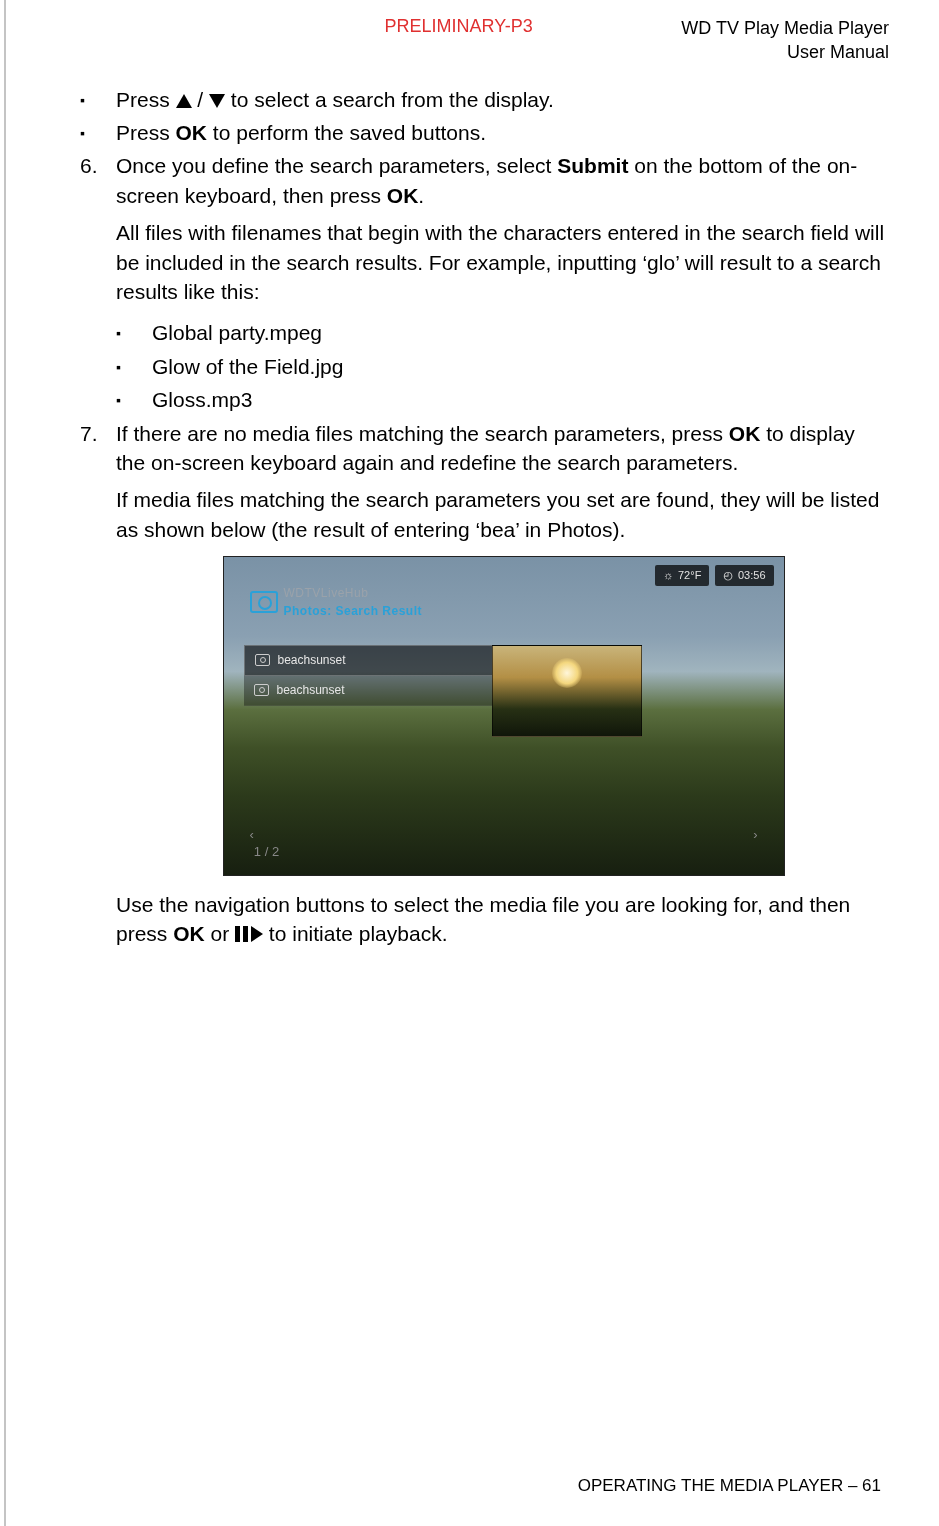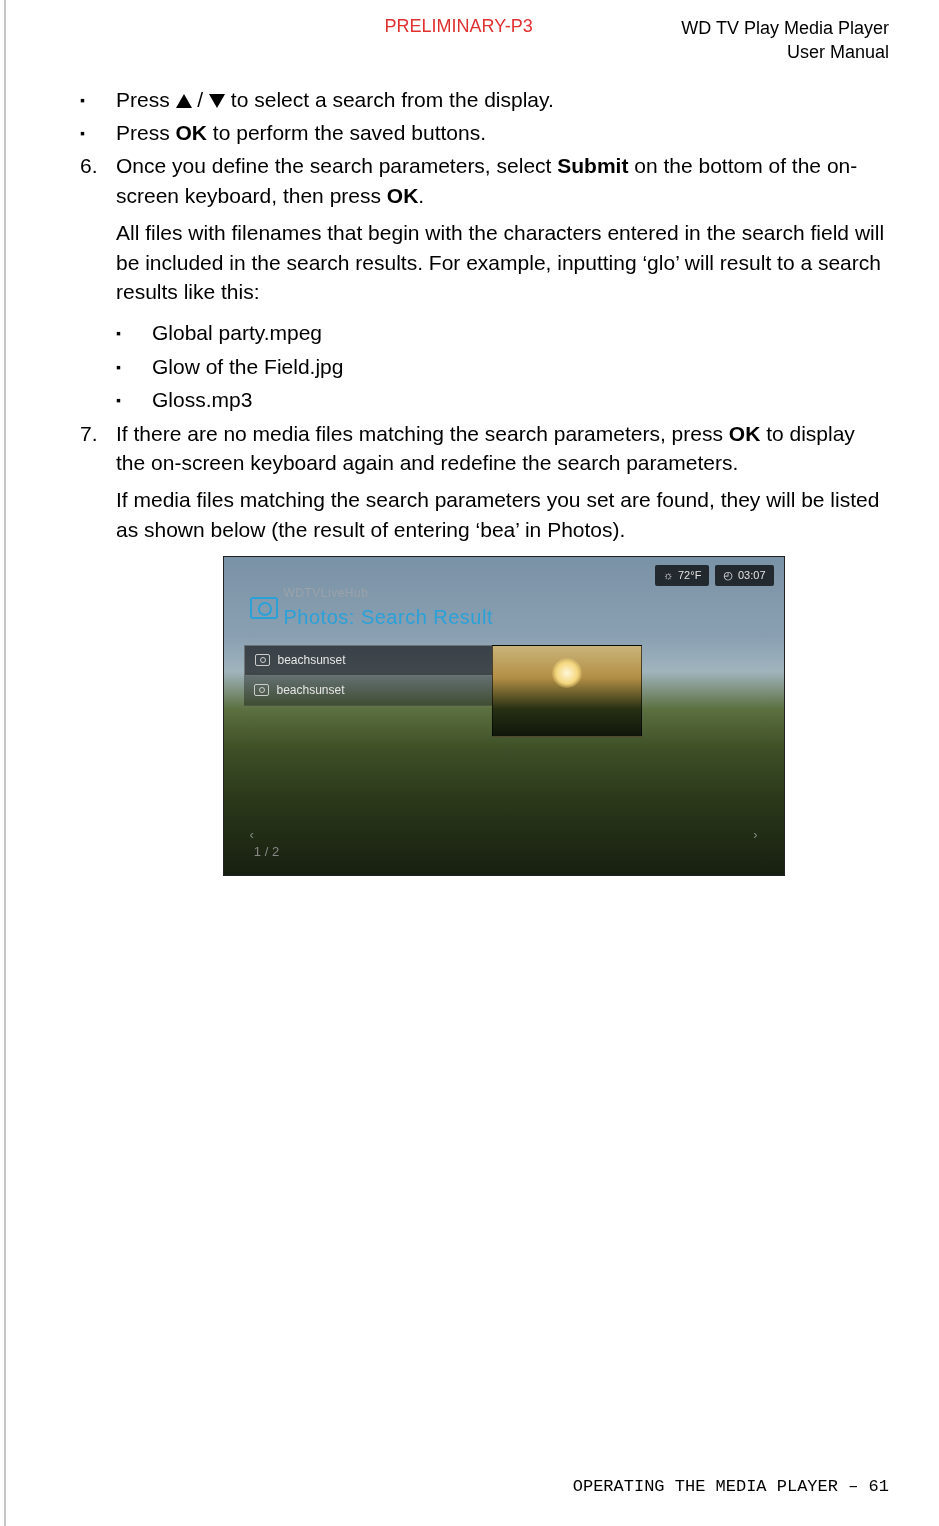--- a/index.html
+++ b/index.html
@@ -140,23 +140,24 @@
       border: 2px solid #2aa1d8;
       border-radius: 50%;
     }
     .tv-hdr-lines .line1 {
       color: #9aa2aa;
       font-size: 12px;
       letter-spacing: 0.5px;
     }
     .tv-hdr-lines .line2 {
       color: #2aa1d8;
-      font-size: 20px;
+      font-size: 12px;
       letter-spacing: 0.5px;
       margin-top: 1px;
+      font-weight: bold;
     }
     .tv-list {
       position: absolute;
       top: 88px;
       left: 20px;
       width: 261px;
     }
     .tv-item {
       background: rgba(0,0,0,0.35);
       color: #e6e6e6;
@@ -221,23 +222,22 @@
     }
     .tv-pager .cnt {
       flex: 1;
       text-align: left;
       margin-top: 33px;
     }
 
     .footer {
       position: absolute;
       bottom: 30px;
-      right: 50px;
+      right: 58px;
       font-size: 17px;
-      font-family: Liberation Mono, monospace;
     }
   </style>
 </head>
 <body>
 
 <div class="page">
   <div class="header">
     <div class="header-center">
       <span class="preliminary">PRELIMINARY-P3</span>
     </div>
@@ -300,21 +300,21 @@
 
         <div class="figure">
           <div class="tv-shot">
             <div class="tv-topbar">
               <div class="chip">
                 <span>☼</span>
                 <span>72°F</span>
               </div>
               <div class="chip">
                 <span>◴</span>
-                <span>03:07</span>
+                <span>03:56</span>
               </div>
             </div>
             <div class="tv-header">
               <div class="tv-cam-icon"></div>
               <div class="tv-hdr-lines">
                 <div class="line1">WDTVLiveHub</div>
                 <div class="line2">Photos: Search Result</div>
               </div>
             </div>
             <div class="tv-list">
@@ -331,20 +331,27 @@
               <div class="tv-sun"></div>
             </div>
             <div class="tv-pager">
               <span>‹</span>
               <span class="cnt">1 / 2</span>
               <span>›</span>
             </div>
           </div>
         </div>
 
+        <div class="para">
+          <span>Use the navigation buttons to select the media file you are looking for, and then press </span><span class="bold">OK</span><span> or </span><svg class="icon" width="28" height="16" viewBox="0 0 28 16">
+              <rect x="0" y="0" width="5" height="16" fill="#000"></rect>
+              <rect x="8" y="0" width="5" height="16" fill="#000"></rect>
+              <polygon points="16,0 28,8 16,16" fill="#000"></polygon>
+            </svg><span> to initiate playback.</span>
+        </div>
       </div>
     </div>
 
   </div>
 
   <div class="footer">
     <span>OPERATING THE MEDIA PLAYER</span><span> – </span><span>61</span>
   </div>
 </div>
 

